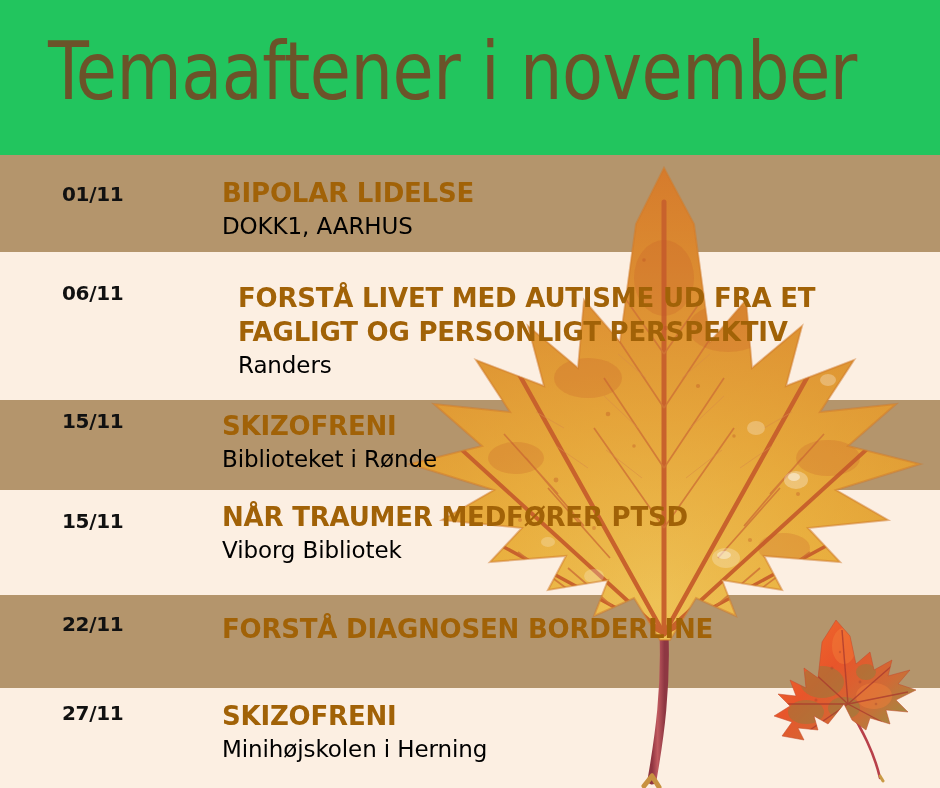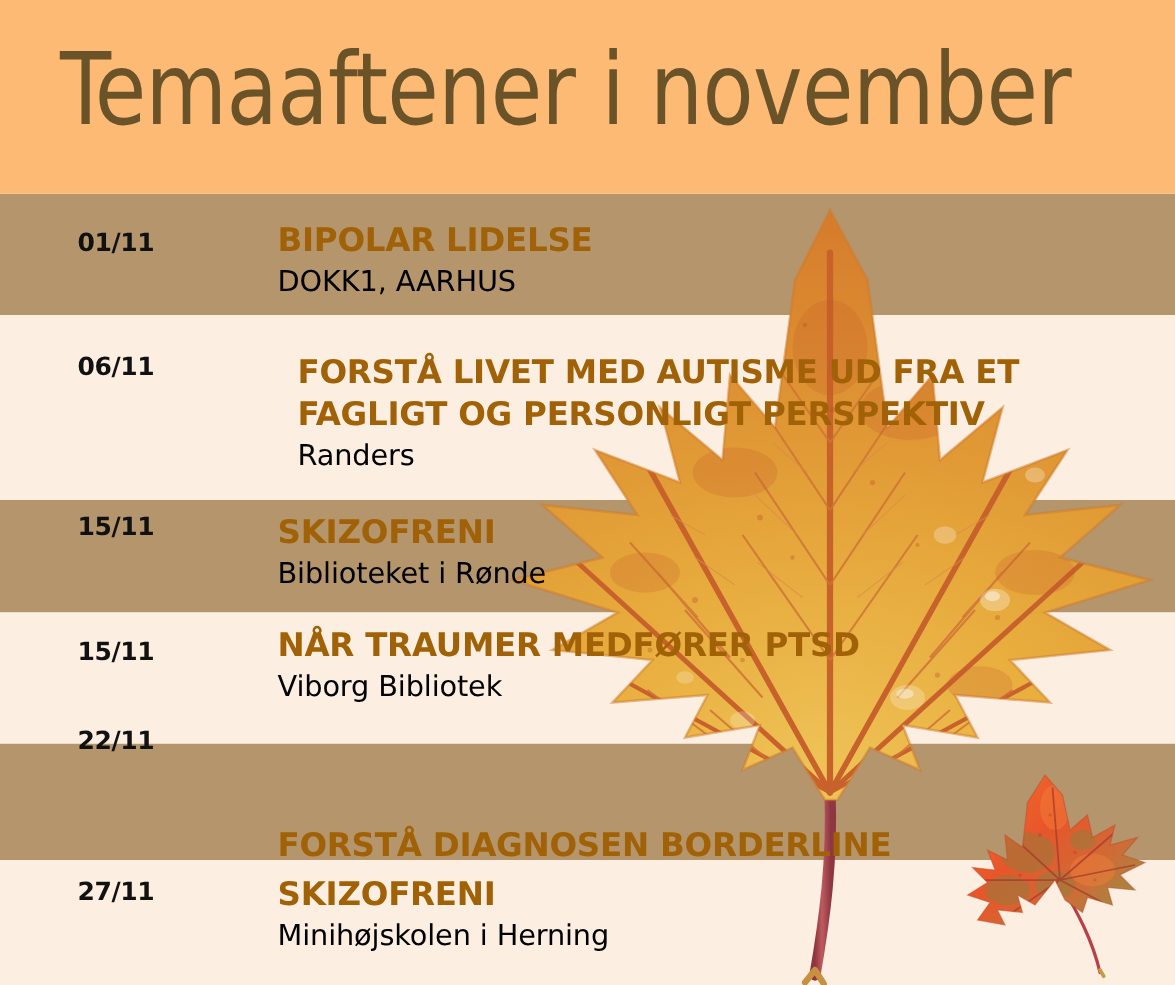--- a/index.html
+++ b/index.html
@@ -19,21 +19,21 @@
     overflow: hidden;
     background: #ffffff;
   }
 
   
   .header {
     position: absolute;
     left: 0; top: 0;
     width: 940px;
     height: 155px;
-    background: #fdba74;
+    background: #22c55e;
     z-index: 5;
   }
   .poster-title {
     position: absolute;
     left: 48px;
     top: 26px;
     font-family: "DejaVu Sans Condensed", "Liberation Sans Narrow", "Liberation Sans", sans-serif;
     font-size: 80px;
     line-height: 92px;
     font-weight: 400;
@@ -351,22 +351,22 @@
         </div>
       </div>
       <div class="row" style="top: 0px;">
         <div class="row-date" style="top: 509px;">15/11</div>
         <div class="row-body" style="top: 500px;">
           <div class="row-title">NÅR TRAUMER MEDFØRER PTSD</div>
           <div class="row-venue">Viborg Bibliotek</div>
         </div>
       </div>
       <div class="row" style="top: 0px;">
-        <div class="row-date" style="top: 580px; text-align: center;">22/11</div>
-        <div class="row-body" style="top: 612px; margin-top: 48px;">
+        <div class="row-date" style="top: 612px; text-align: center;">22/11</div>
+        <div class="row-body" style="top: 612px;">
           <div class="row-title">FORSTÅ DIAGNOSEN BORDERLINE</div>
         </div>
       </div>
       <div class="row" style="top: 0px;">
         <div class="row-date" style="top: 701px;">27/11</div>
         <div class="row-body" style="top: 699px;">
           <div class="row-title">SKIZOFRENI</div>
           <div class="row-venue">Minihøjskolen i Herning</div>
         </div>
       </div>

